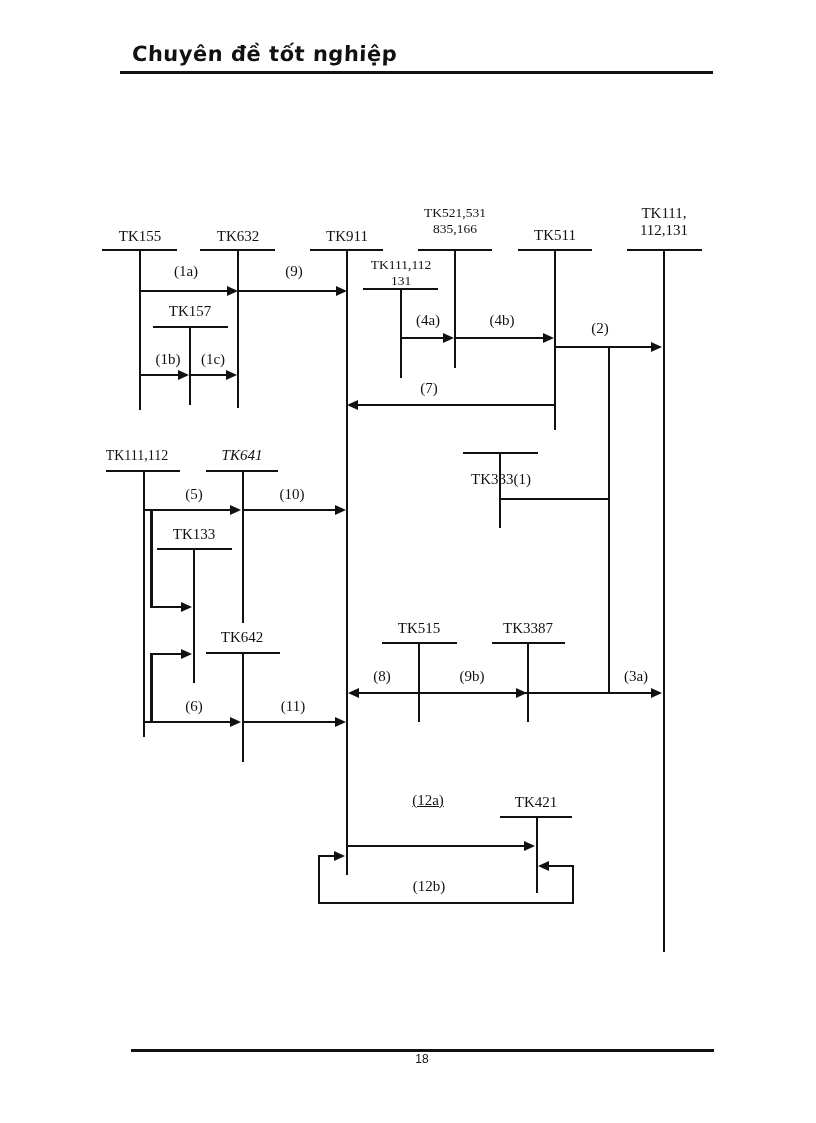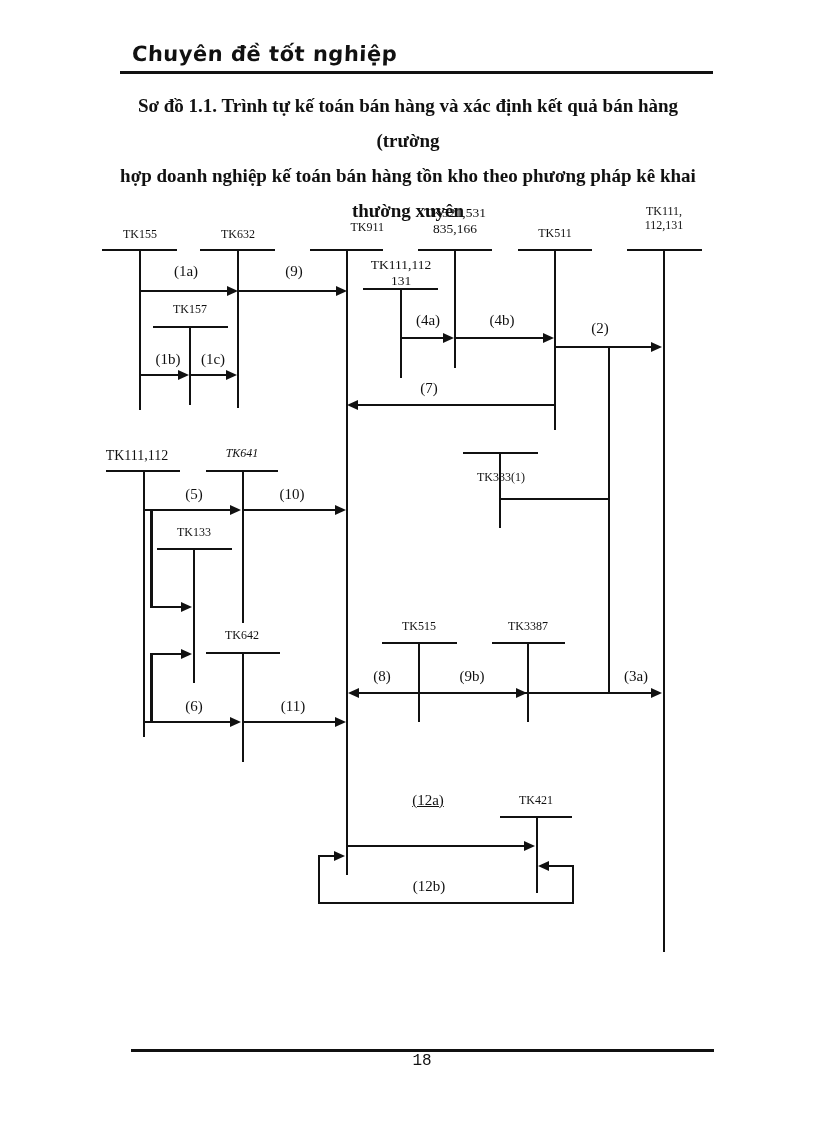--- a/index.html
+++ b/index.html
@@ -5,46 +5,41 @@
   html,body{margin:0;padding:0;background:#e8e8e8;}
   .page{position:relative;width:816px;height:1123px;margin:0 auto;background:#ffffff;overflow:hidden;}
   
   .hb{position:absolute;height:2px;background:#111;}
   .vb{position:absolute;width:2px;background:#111;}
   .thick{height:3px;}
   
   .ar{position:absolute;width:0;height:0;border-left:11px solid #111;border-top:5px solid transparent;border-bottom:5px solid transparent;}
   .al{position:absolute;width:0;height:0;border-right:11px solid #111;border-top:5px solid transparent;border-bottom:5px solid transparent;}
   
-  .acc{position:absolute;font-family:"Liberation Serif",serif;font-size:12px;color:#111;text-align:center;white-space:pre-line;line-height:1.15;}
+  .acc{position:absolute;font-family:"Liberation Serif",serif;font-size:15px;color:#111;text-align:center;white-space:pre-line;line-height:1.15;}
   .acc.small{font-size:13.5px;}
   .acc.mid{font-size:14px;}
   .fl{position:absolute;font-family:"Liberation Serif",serif;font-size:15px;color:#111;text-align:center;width:40px;}
   .hdr{position:absolute;left:132px;top:42px;font-family:"DejaVu Sans",sans-serif;font-size:21px;font-weight:bold;color:#111;letter-spacing:0.5px;transform:skewX(-2deg);}
   .title-block{position:absolute;left:108px;top:88px;width:600px;text-align:center;font-family:"Liberation Serif",serif;font-size:19px;font-weight:bold;color:#111;}
   .title-block div{line-height:35px;}
-  .pgnum{position:absolute;left:398px;top:1052px;width:48px;text-align:center;font-family:Liberation Mono, monospace;font-size:16px;color:#111;}
+  .pgnum{position:absolute;left:398px;top:1052px;width:48px;text-align:center;font-family:Liberation Sans, sans-serif;font-size:12px;color:#111;}
 </style>
 </head>
 <body>
 
 <div class="page">
 
   <div class="hdr">Chuyên đề tốt nghiệp</div>
   <div class="hb thick" style="left:120px;top:71px;width:593px;"></div>
 
-  <div class="title-block">
-    <div>Sơ đồ 1.1. Trình tự kế toán bán hàng và xác định kết quả bán hàng (trường</div>
-    <div>hợp doanh nghiệp kế toán bán hàng tồn kho theo phương pháp kê khai</div>
-    <div>thường xuyên</div>
-  </div>
 
   <div class="acc" style="left:102px;top:228px;width:76px;">TK155</div>
   <div class="acc" style="left:200px;top:228px;width:76px;">TK632</div>
-  <div class="acc" style="left:310px;top:221px;width:74px;text-align:right;">TK911</div>
+  <div class="acc" style="left:310px;top:228px;width:74px;">TK911</div>
   <div class="acc small" style="left:415px;top:205px;width:80px;">TK521,531
 835,166</div>
   <div class="acc" style="left:517px;top:227px;width:76px;">TK511</div>
   <div class="acc" style="left:624px;top:205px;width:80px;">TK111,
 112,131</div>
   <div class="acc small" style="left:361px;top:257px;width:80px;">TK111,112
 131</div>
   <div class="acc" style="left:152px;top:303px;width:76px;">TK157</div>
   <div class="acc mid" style="left:97px;top:448px;width:80px;">TK111,112</div>
   <div class="acc" style="left:204px;top:447px;width:76px;font-style:italic;">TK641</div>

